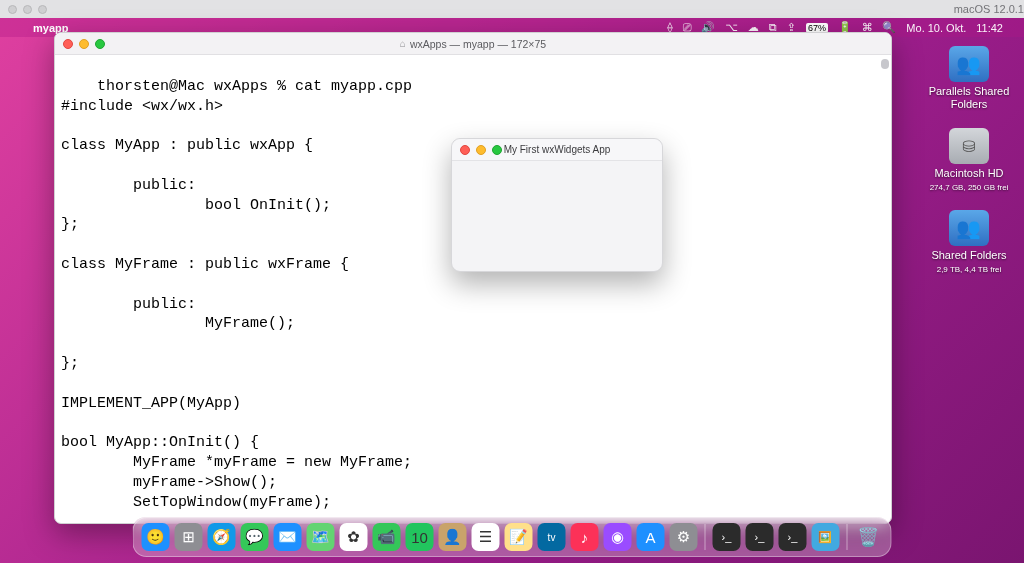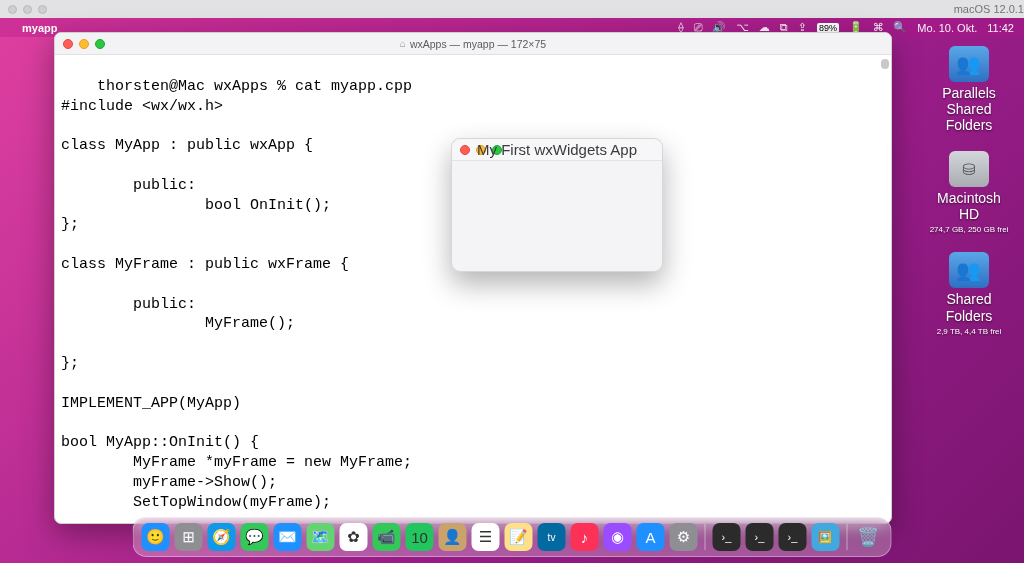--- a/index.html
+++ b/index.html
@@ -6,54 +6,54 @@
   html, body { width: 1024px; height: 563px; overflow: hidden; font-family: -apple-system, Helvetica, Arial, sans-serif; }
   body { background: linear-gradient(135deg, #e040a0 0%, #9b1d8a 60%, #7a1570 100%); position: relative; }
 
   
   .vm-titlebar { position: absolute; top: 0; left: 0; right: 0; height: 18px; background: #e2e2e4; display: flex; align-items: center; }
   .vm-traffic { display: flex; gap: 6px; margin-left: 8px; }
   .vm-traffic span { width: 9px; height: 9px; border-radius: 50%; background: #cfcfd1; border: 1px solid #b8b8ba; }
   .vm-title { flex: 1; text-align: right; font-size: 11px; color: #737377; }
 
   
-  .menubar { position: absolute; top: 18px; left: 0; right: 0; height: 19px; background: rgba(176, 24, 136, 0.35); display: flex; align-items: center; padding: 0 10px; color: #fff; font-size: 11px; }
+  .menubar { position: absolute; top: 18px; left: 0; right: 0; height: 19px; background: rgba(176, 24, 136, 0.35); display: flex; align-items: center; padding: 0 21px; color: #fff; font-size: 11px; }
   .menubar .apple { font-size: 12px; margin-right: 12px; }
   .menubar .appname { font-weight: 600; }
   .menubar .right { margin-left: auto; display: flex; align-items: center; gap: 10px; }
   .menubar .right .ic { font-size: 11px; opacity: .95; }
   .menubar .batt { font-size: 9px; background: #fff; color: #000; padding: 0 2px; border-radius: 2px; }
 
   
   .desk-icons { position: absolute; right: 12px; top: 46px; width: 86px; display: flex; flex-direction: column; gap: 18px; align-items: center; }
   .desk-icon { width: 86px; display: flex; flex-direction: column; align-items: center; gap: 3px; }
   .desk-icon .glyph { width: 40px; height: 36px; border-radius: 6px; display: flex; align-items: center; justify-content: center; font-size: 20px; color: #fff; }
   .glyph.folder { background: linear-gradient(#5aa7e8, #2f6fc2); }
   .glyph.disk  { background: linear-gradient(#d3d6da, #a8acb2); color:#555; font-size:16px;}
-  .desk-icon .label { font-size: 14px; color: #fff; text-align: center; text-shadow: 0 1px 2px rgba(0,0,0,.6); line-height: 1.15; }
+  .desk-icon .label { font-size: 11px; color: #fff; text-align: center; text-shadow: 0 1px 2px rgba(0,0,0,.6); line-height: 1.15; }
   .desk-icon .sub   { font-size: 8px; color: #fff; text-align: center; text-shadow: 0 1px 2px rgba(0,0,0,.6); }
 
   
   .terminal { position: absolute; left: 54px; top: 32px; width: 838px; height: 492px; background: #fff; border-radius: 7px; box-shadow: 0 10px 30px rgba(0,0,0,.35); display: flex; flex-direction: column; border: 1px solid #d0d0d2; }
   .term-titlebar { height: 22px; background: #f3f2f4; border-bottom: 1px solid #e1e0e3; border-radius: 7px 7px 0 0; display: flex; align-items: center; position: relative; }
   .traffic { display: flex; gap: 6px; margin-left: 8px; }
   .dot { width: 10px; height: 10px; border-radius: 50%; }
   .dot.red { background:#ff5f57; border:1px solid #e24640;}
   .dot.yel { background:#febc2e; border:1px solid #e1a023;}
   .dot.grn { background:#28c840; border:1px solid #1fa633;}
   .term-title { position:absolute; left:0; right:0; text-align:center; font-size:10.5px; color:#5b5b5f; display:flex; align-items:center; justify-content:center; gap:4px; pointer-events:none;}
   .term-title .homeic{ font-size:10px; opacity:.7;}
   .term-body { flex:1; padding: 2px 6px 4px 6px; font-family: Liberation Mono, monospace; font-size: 15px; line-height: 1.32; color:#000; white-space: pre; overflow:hidden; position:relative;}
   .term-scroll { position:absolute; right:2px; top:4px; width:8px; height:10px; background:#c7c7cc; border-radius:4px; }
   .cursor-box { display:inline-block; width:6px; height:12px; border:1px solid #888; vertical-align:middle;}
 
   
   .wxwin { position: absolute; left: 451px; top: 138px; width: 212px; height: 134px; background: #f4f4f6; border-radius: 9px; box-shadow: 0 12px 28px rgba(0,0,0,.30); border: 1px solid #d7d7da; }
   .wx-titlebar { height: 22px; border-bottom: 1px solid #e3e3e6; display:flex; align-items:center; position:relative; border-radius:9px 9px 0 0; background:#f7f7f9;}
-  .wx-title { position:absolute; left:0; right:0; text-align:center; font-size:15px; color:#3b3b3e; font-weight:500; pointer-events:none;}
+  .wx-title { position:absolute; left:0; right:0; text-align:center; font-size:10px; color:#3b3b3e; font-weight:500; pointer-events:none;}
 
   
   .dock { position:absolute; left:50%; transform:translateX(-50%); bottom:6px; height:40px; padding:4px 8px; background: rgba(255,255,255,.28); border:1px solid rgba(255,255,255,.35); border-radius:14px; display:flex; align-items:center; gap:5px; backdrop-filter: blur(8px);}
   .dock .app { width:28px; height:28px; border-radius:7px; display:flex; align-items:center; justify-content:center; font-size:15px; color:#fff; }
   .dock .sep { width:1px; height:26px; background: rgba(255,255,255,.45); margin:0 2px;}
   .dock .trash { width:28px; height:28px; display:flex; align-items:center; justify-content:center; font-size:18px;}
 </style>
 </head>
 <body>
 
@@ -70,21 +70,21 @@
   <span class="apple"></span>
   <span class="appname">myapp</span>
   <div class="right">
     <span class="ic">⟠</span>
     <span class="ic">⎚</span>
     <span class="ic">🔊</span>
     <span class="ic">⌥</span>
     <span class="ic">☁︎</span>
     <span class="ic">⧉</span>
     <span class="ic">⇪</span>
-    <span class="batt">89%</span>
+    <span class="batt">67%</span>
     <span class="ic">🔋</span>
     <span class="ic">⌘</span>
     <span class="ic">🔍</span>
     <span class="ic">Mo. 10. Okt.</span>
     <span class="ic">11:42</span>
   </div>
 </div>
 
 <div class="desk-icons" id="desk-icons">
     <div class="desk-icon">

